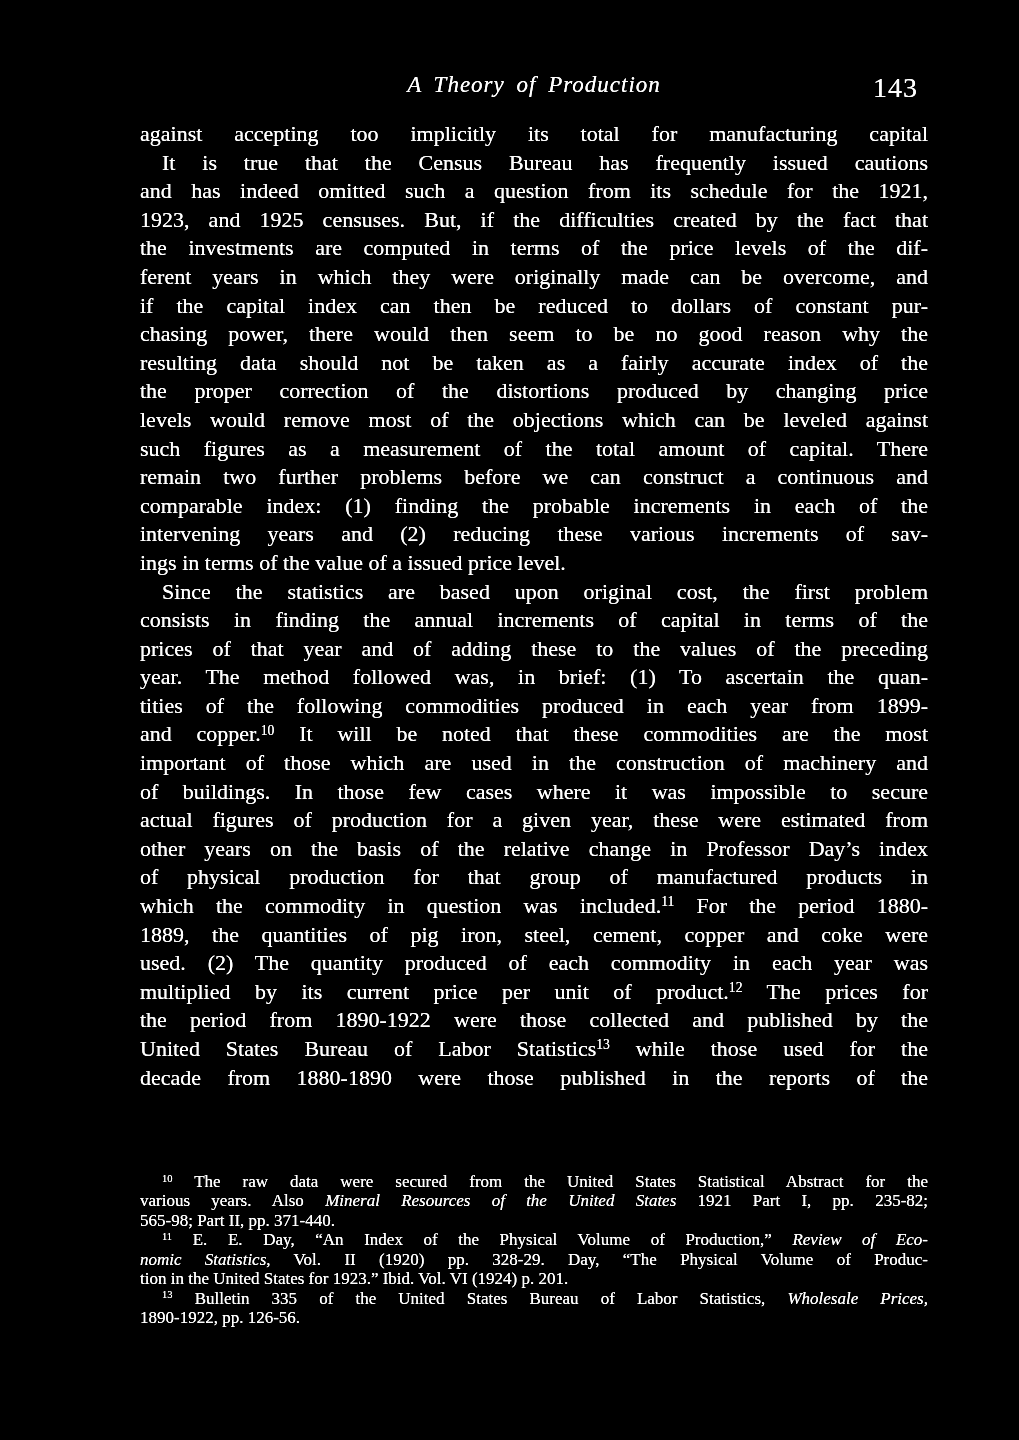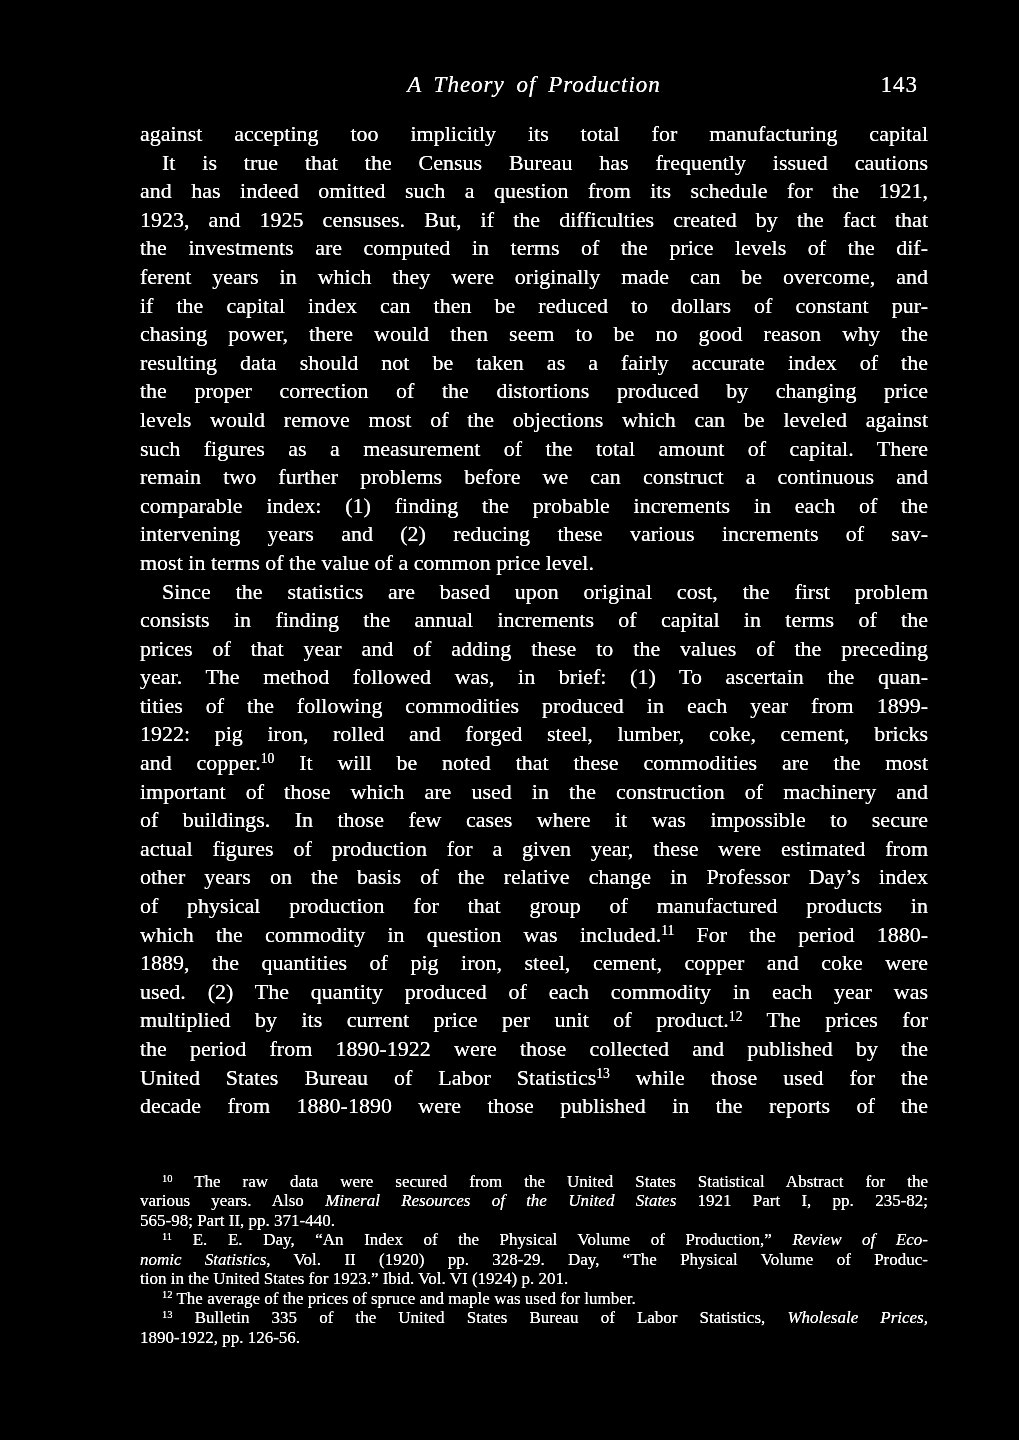--- a/index.html
+++ b/index.html
@@ -26,21 +26,21 @@
     display: block;
     text-align: center;
     font-style: italic;
     letter-spacing: 1px;
     word-spacing: 5px;
   }
   .page-number {
     position: absolute;
     right: 10px;
     top: 0;
-    font-size: 23px;
+    font-size: 28px;
     letter-spacing: 1px;
   }
   .body-col {
     position: absolute;
     left: 140px;
     top: 120px;
     width: 788px;
   }
   .foot-col {
     position: absolute;
@@ -90,27 +90,26 @@
       <div class="line"><span>ferent years in which they were originally made can be overcome, and</span></div>
       <div class="line"><span>if the capital index can then be reduced to dollars of constant pur-</span></div>
       <div class="line"><span>chasing power, there would then seem to be no good reason why the</span></div>
       <div class="line"><span>resulting data should not be taken as a fairly accurate index of the</span></div>
       <div class="line"><span>the proper correction of the distortions produced by changing price</span></div>
       <div class="line"><span>levels would remove most of the objections which can be leveled against</span></div>
       <div class="line"><span>such figures as a measurement of the total amount of capital. There</span></div>
       <div class="line"><span>remain two further problems before we can construct a continuous and</span></div>
       <div class="line"><span>comparable index: (1) finding the probable increments in each of the</span></div>
       <div class="line"><span>intervening years and (2) reducing these various increments of sav-</span></div>
-      <div class="line end"><span>most in terms of the value of a common price level.</span></div>
+      <div class="line end"><span>ings in terms of the value of a issued price level.</span></div>
       <div class="line indent"><span>Since the statistics are based upon original cost, the first problem</span></div>
       <div class="line"><span>consists in finding the annual increments of capital in terms of the</span></div>
       <div class="line"><span>prices of that year and of adding these to the values of the preceding</span></div>
       <div class="line"><span>year. The method followed was, in brief: (1) To ascertain the quan-</span></div>
       <div class="line"><span>tities of the following commodities produced in each year from 1899-</span></div>
-      <div class="line"><span>1922: pig iron, rolled and forged steel, lumber, coke, cement, bricks</span></div>
       <div class="line"><span>and copper.</span><span class="sup">10</span><span> It will be noted that these commodities are the most</span></div>
       <div class="line"><span>important of those which are used in the construction of machinery and</span></div>
       <div class="line"><span>of buildings. In those few cases where it was impossible to secure</span></div>
       <div class="line"><span>actual figures of production for a given year, these were estimated from</span></div>
       <div class="line"><span>other years on the basis of the relative change in Professor Day’s index</span></div>
       <div class="line"><span>of physical production for that group of manufactured products in</span></div>
       <div class="line"><span>which the commodity in question was included.</span><span class="sup">11</span><span> For the period 1880-</span></div>
       <div class="line"><span>1889, the quantities of pig iron, steel, cement, copper and coke were</span></div>
       <div class="line"><span>used. (2) The quantity produced of each commodity in each year was</span></div>
       <div class="line"><span>multiplied by its current price per unit of product.</span><span class="sup">12</span><span> The prices for</span></div>
@@ -118,17 +117,16 @@
       <div class="line"><span>United States Bureau of Labor Statistics</span><span class="sup">13</span><span> while those used for the</span></div>
       <div class="line"><span>decade from 1880-1890 were those published in the reports of the</span></div>
     </div>
   <div class="foot-col">
       <div class="line indent"><span class="sup">10</span><span> The raw data were secured from the United States Statistical Abstract for the</span></div>
       <div class="line"><span>various years. Also </span><span class="it">Mineral Resources of the United States</span><span> 1921 Part I, pp. 235-82;</span></div>
       <div class="line end"><span>565-98; Part II, pp. 371-440.</span></div>
       <div class="line indent"><span class="sup">11</span><span> E. E. Day, “An Index of the Physical Volume of Production,” </span><span class="it">Review of Eco-</span></div>
       <div class="line"><span class="it">nomic Statistics,</span><span> Vol. II (1920) pp. 328-29. Day, “The Physical Volume of Produc-</span></div>
       <div class="line end"><span>tion in the United States for 1923.” Ibid. Vol. VI (1924) p. 201.</span></div>
-      <div class="line indent end"><span class="sup">12</span><span> The average of the prices of spruce and maple was used for lumber.</span></div>
       <div class="line indent"><span class="sup">13</span><span> Bulletin 335 of the United States Bureau of Labor Statistics, </span><span class="it">Wholesale Prices,</span></div>
       <div class="line end"><span>1890-1922, pp. 126-56.</span></div>
     </div>
 </div>
 
 </body></html>

